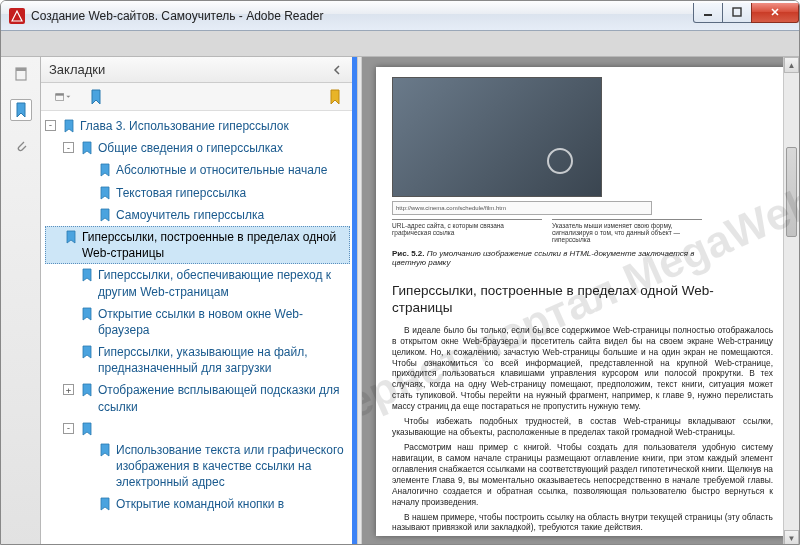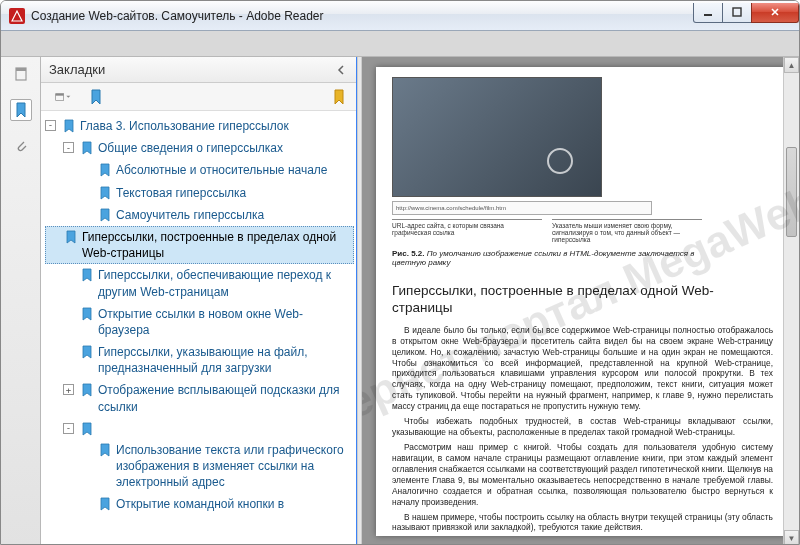--- a/index.html
+++ b/index.html
@@ -22,21 +22,21 @@
 
 .main { display:flex; height:calc(545px - 30px - 26px); }
 
 
 .gutter { width:40px; background:linear-gradient(#f4f4f4,#e2e2e2); border-right:1px solid #b8b8b8; display:flex; flex-direction:column; align-items:center; padding-top:6px; gap:14px; }
 .gutter-icon { width:22px; height:22px; display:flex; align-items:center; justify-content:center; color:#666; }
 .gutter-icon.active { background:#fff; border:1px solid #aaa; border-radius:2px; }
 .gutter-icon svg { width:16px; height:16px; }
 
 
-.bookmarks { width:316px; display:flex; flex-direction:column; border-right:1px solid #3b82f6; background:#fff; min-width:0; }
+.bookmarks { width:316px; display:flex; flex-direction:column; border-right:5px solid #3b82f6; background:#fff; min-width:0; }
 .bm-header { height:26px; display:flex; align-items:center; padding:0 8px; border-bottom:1px solid #ccc; background:linear-gradient(#fafafa,#ececec); }
 .bm-title { font-size:13px; color:#333; flex:1; }
 .bm-collapse { width:14px; height:14px; }
 .bm-collapse svg { width:14px; height:14px; }
 .bm-tools { height:28px; display:flex; align-items:center; padding:0 6px; gap:6px; border-bottom:1px solid #ddd; background:#f6f6f6; }
 .bm-tool { width:22px; height:22px; display:flex; align-items:center; justify-content:center; }
 .bm-tool.opts { width:32px; }
 .bm-tool svg { width:16px; height:16px; }
 .bm-spacer { flex:1; }
 
@@ -233,21 +233,21 @@
           <span class="bm-expander">-</span>
           <span class="bm-icon"><svg viewBox="0 0 14 14">
               <path d="M3 1 H11 V13 L7 10 L3 13 Z" fill="#4aa3df" stroke="#2a7ab0" stroke-width="0.8"></path>
             </svg></span>
         </div>
         <div class="bm-node ind3">
           <span class="bm-expander none"></span>
           <span class="bm-icon"><svg viewBox="0 0 14 14">
               <path d="M3 1 H11 V13 L7 10 L3 13 Z" fill="#4aa3df" stroke="#2a7ab0" stroke-width="0.8"></path>
             </svg></span>
-          <span class="bm-label">Использование текста или графического изображения в изменяет ссылки на электронный адрес</span>
+          <span class="bm-label">Использование текста или графического изображения в качестве ссылки на электронный адрес</span>
         </div>
         <div class="bm-node ind3">
           <span class="bm-expander none"></span>
           <span class="bm-icon"><svg viewBox="0 0 14 14">
               <path d="M3 1 H11 V13 L7 10 L3 13 Z" fill="#4aa3df" stroke="#2a7ab0" stroke-width="0.8"></path>
             </svg></span>
           <span class="bm-label">Открытие командной кнопки в</span>
         </div>
       </div>
   </div>

